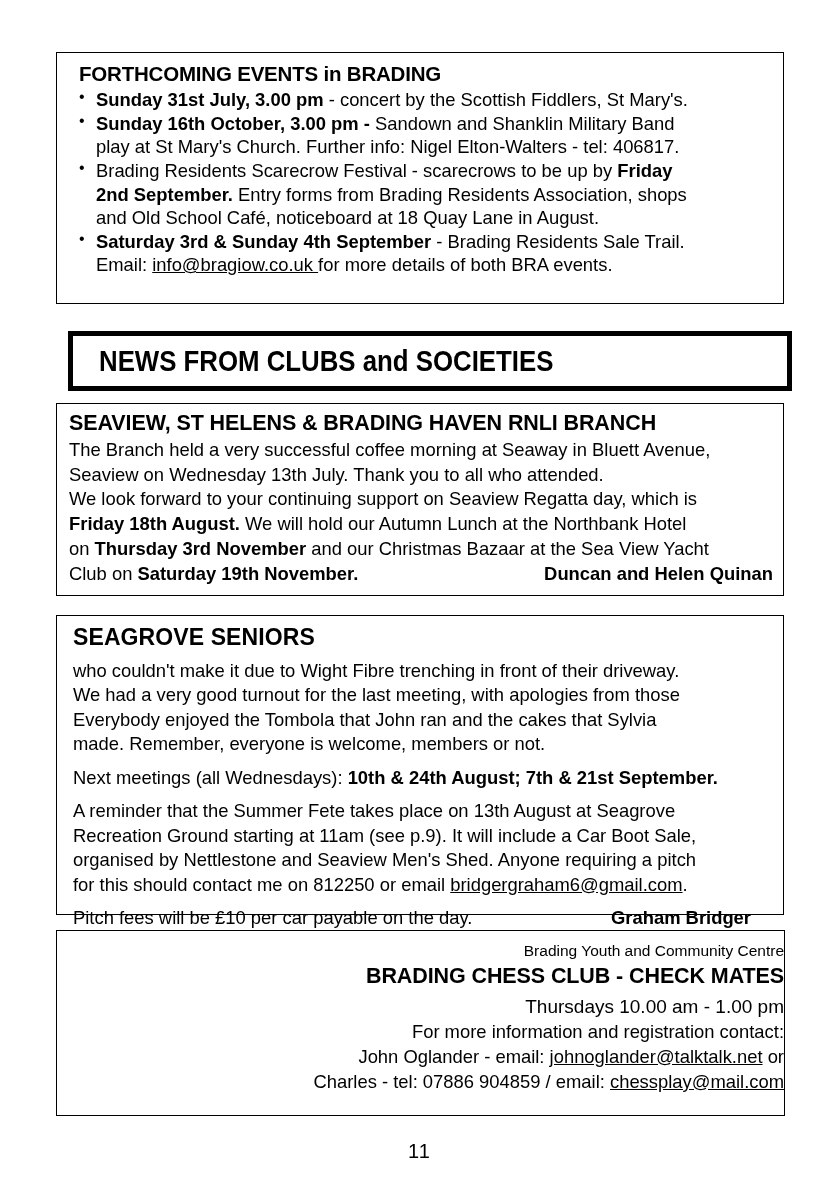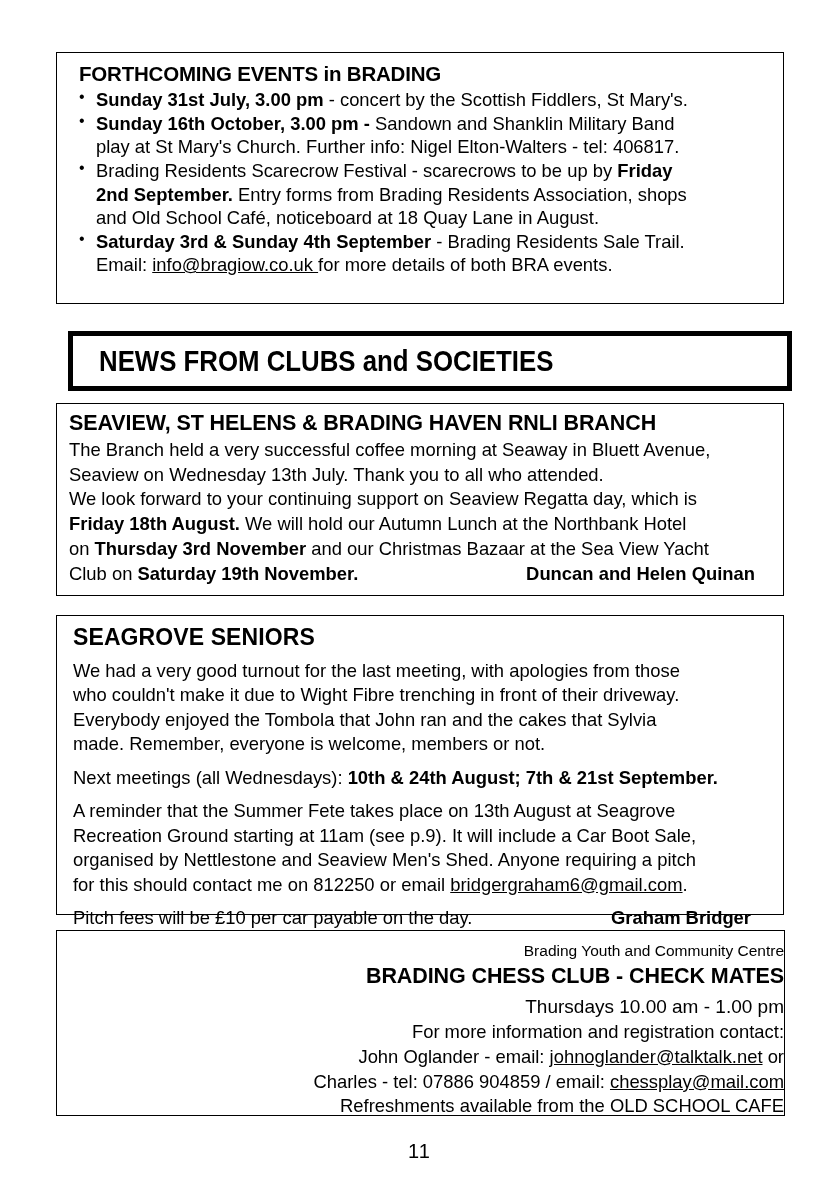--- a/index.html
+++ b/index.html
@@ -88,21 +88,21 @@
     transform: scaleX(0.86);
     transform-origin: left center;
     margin-left: 26px;
     white-space: nowrap;
   }
 
   
   #rnli-box {
     left: 56px; top: 403px;
     width: 728px; height: 193px;
-    padding: 6px 28px 4px 12px;
+    padding: 6px 10px 4px 12px;
   }
   .rnli-title {
     font-size: 21.5px;
     font-weight: bold;
     letter-spacing: -0.1px;
     line-height: 1.25;
     margin-bottom: 1px;
   }
   .rnli-p {
     font-size: 18.4px;
@@ -221,22 +221,22 @@
       </div>
     <div class="rnli-p signline">
       <span id="rnli-last"><span>Club on </span><span class="b">Saturday 19th November.</span></span>
       <span class="sign">Duncan and Helen Quinan</span>
     </div>
   </div>
 
   <div class="box" id="seagrove-box">
     <div class="seagrove-title">SEAGROVE SENIORS</div>
     <div class="seagrove-p" id="seagrove-p1">
+        <span class="ln"><span>who couldn't make it due to Wight Fibre trenching in front of their driveway.</span></span>
         <span class="ln"><span>We had a very good turnout for the last meeting, with apologies from those</span></span>
-        <span class="ln"><span>who couldn't make it due to Wight Fibre trenching in front of their driveway.</span></span>
         <span class="ln"><span>Everybody enjoyed the Tombola that John ran and the cakes that Sylvia</span></span>
         <span class="ln"><span>made. Remember, everyone is welcome, members or not.</span></span>
       </div>
     <div class="seagrove-p" id="seagrove-p2">
         <span class="ln"><span>Next meetings (all Wednesdays): </span><span class="b">10th &amp; 24th August; 7th &amp; 21st September.</span></span>
       </div>
     <div class="seagrove-p" id="seagrove-p3">
         <span class="ln"><span>A reminder that the Summer Fete takes place on 13th August at Seagrove</span></span>
         <span class="ln"><span>Recreation Ground starting at 11am (see p.9). It will include a Car Boot Sale,</span></span>
         <span class="ln"><span>organised by Nettlestone and Seaview Men's Shed. Anyone requiring a pitch</span></span>
@@ -248,19 +248,18 @@
     </div>
   </div>
 
   <div class="box" id="chess-box">
     <div class="chess-venue">Brading Youth and Community Centre</div>
     <div class="chess-title">BRADING CHESS CLUB - CHECK MATES</div>
     <div class="chess-line chess-times">Thursdays 10.00 am - 1.00 pm</div>
     <div class="chess-line">For more information and registration contact:</div>
     <div class="chess-line" id="chess-c1"><span>John Oglander - email: </span><span class="u">johnoglander@talktalk.net</span><span> or</span></div>
     <div class="chess-line" id="chess-c2"><span>Charles - tel: 07886 904859 / email: </span><span class="u">chessplay@mail.com</span></div>
-    <div class="chess-line">Refreshments available from the OLD SCHOOL CAFE</div>
 
   </div>
 
   <div id="page-number">11</div>
 
 </div>
 
 </body></html>

